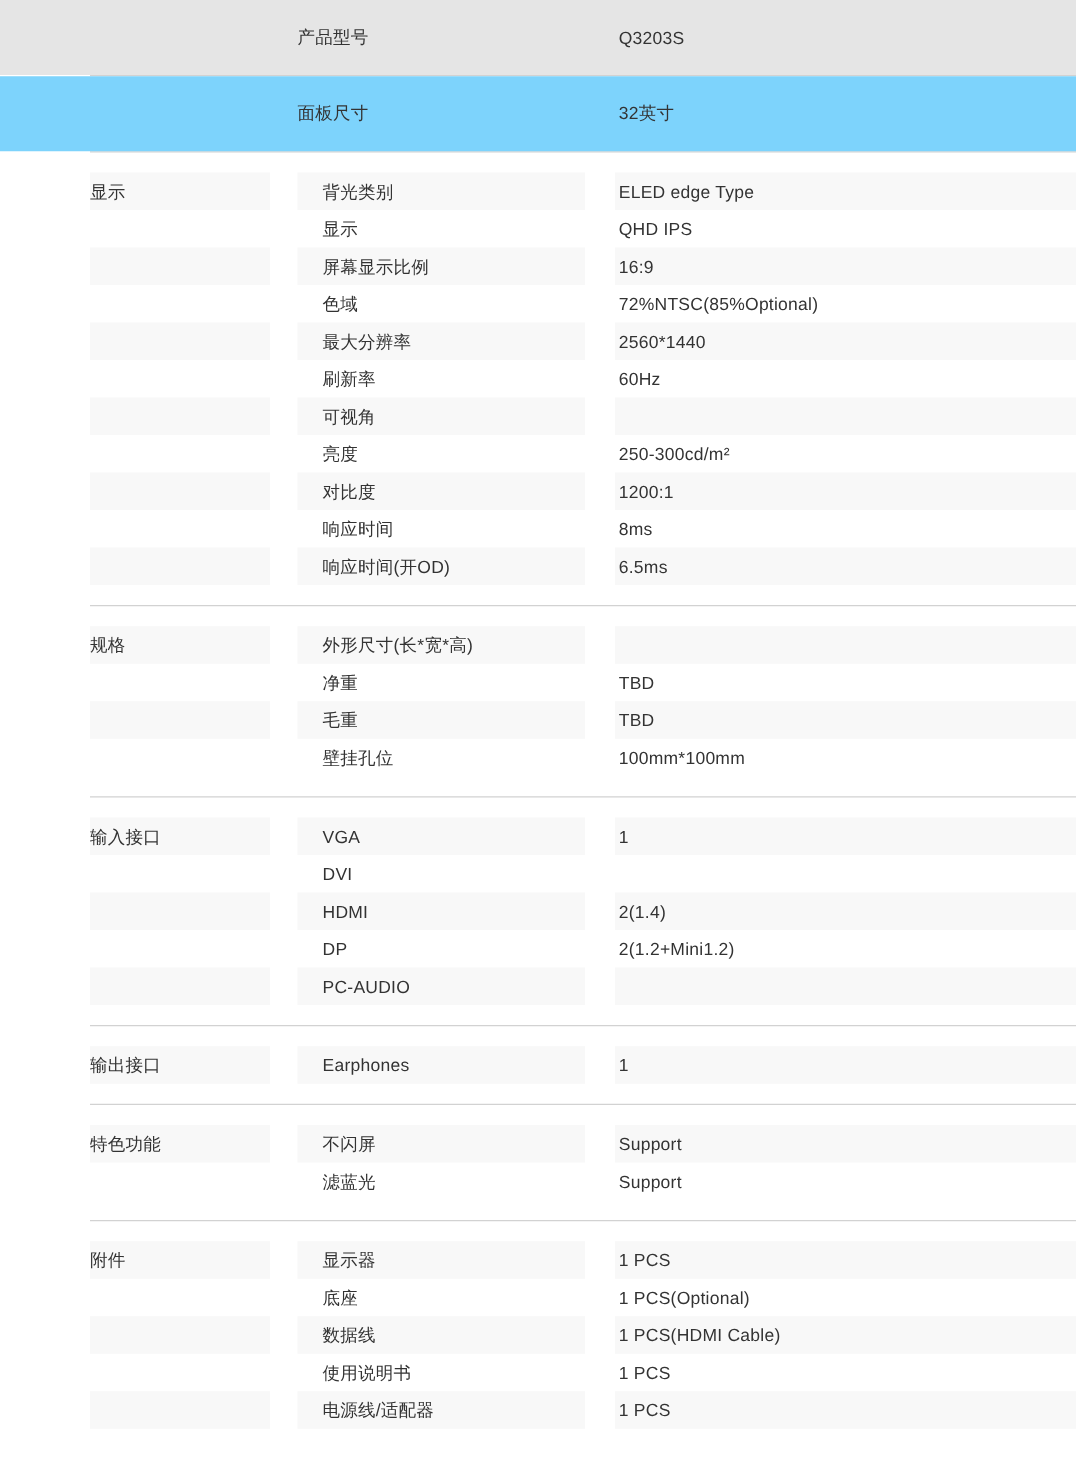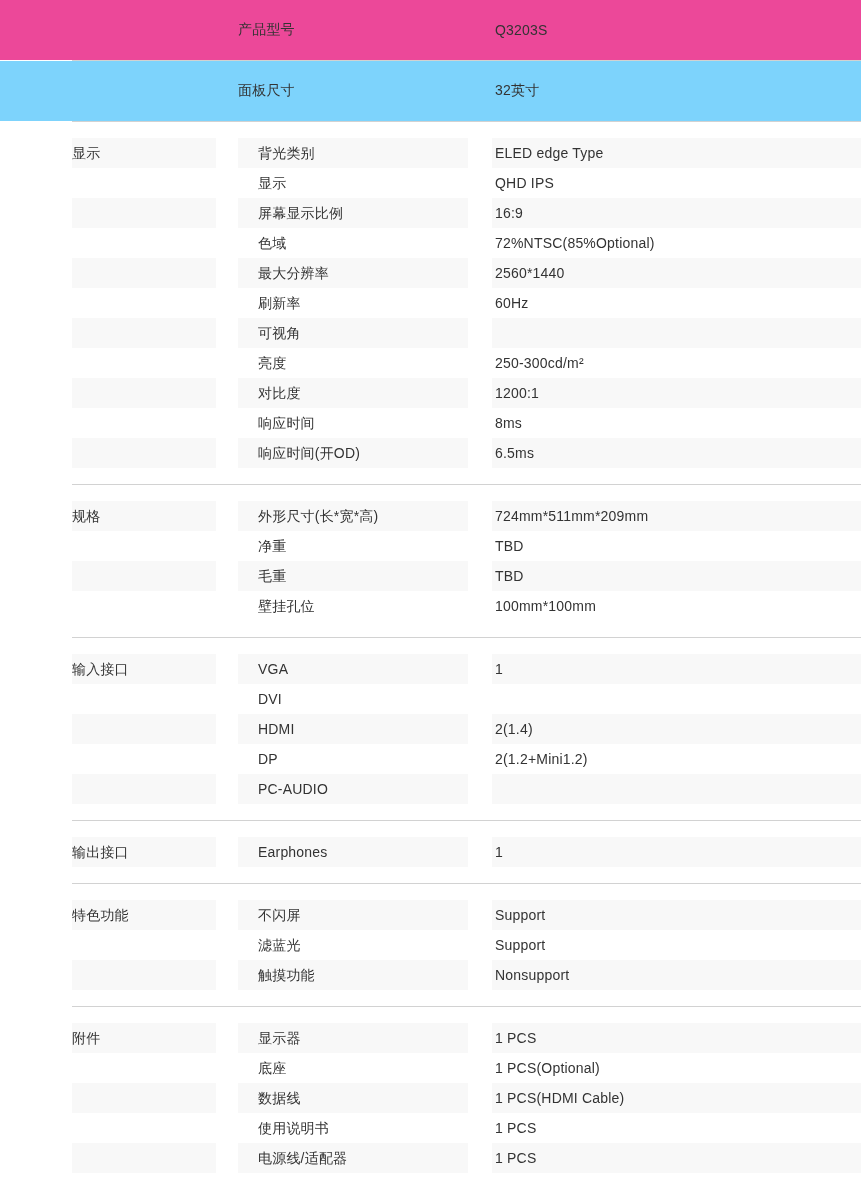--- a/index.html
+++ b/index.html
@@ -17,21 +17,21 @@
     position: relative;
   }
 
   
   .intro-row {
     position: relative;
     height: 60px;
     display: flex;
     align-items: center;
   }
-  .intro-row.shaded { background: #ec4899; }
+  .intro-row.shaded { background: #e5e5e5; }
   .intro-row.plain  { background: #7dd3fc; }
 
   .intro-row .cell-label {
     position: absolute;
     left: 238px;
     font-size: 14px;
     color: #333333;
     letter-spacing: .2px;
   }
   .intro-row .cell-value {
@@ -193,21 +193,20 @@
       </div>
     </div>
     <div class="divider"></div>
     <div class="section">
       <div class="row">
         <div class="band-cat band-group"></div>
         <div class="band-key band-group"></div>
         <div class="band-val band-group"></div>
         <div class="txt txt-cat">规格</div>
         <div class="txt txt-key">外形尺寸(长*宽*高)</div>
-        <div class="txt txt-val">724mm*511mm*209mm</div>
       </div>
       <div class="row">
         <div class="band-cat"></div>
         <div class="band-key"></div>
         <div class="band-val"></div>
         <div class="txt txt-key">净重</div>
         <div class="txt txt-val">TBD</div>
       </div>
       <div class="row">
         <div class="band-cat band-group"></div>
@@ -284,27 +283,20 @@
         <div class="txt txt-key">不闪屏</div>
         <div class="txt txt-val">Support</div>
       </div>
       <div class="row">
         <div class="band-cat"></div>
         <div class="band-key"></div>
         <div class="band-val"></div>
         <div class="txt txt-key">滤蓝光</div>
         <div class="txt txt-val">Support</div>
       </div>
-      <div class="row">
-        <div class="band-cat band-group"></div>
-        <div class="band-key band-group"></div>
-        <div class="band-val band-group"></div>
-        <div class="txt txt-key">触摸功能</div>
-        <div class="txt txt-val">Nonsupport</div>
-      </div>
     </div>
     <div class="divider"></div>
     <div class="section">
       <div class="row">
         <div class="band-cat band-group"></div>
         <div class="band-key band-group"></div>
         <div class="band-val band-group"></div>
         <div class="txt txt-cat">附件</div>
         <div class="txt txt-key">显示器</div>
         <div class="txt txt-val">1 PCS</div>

